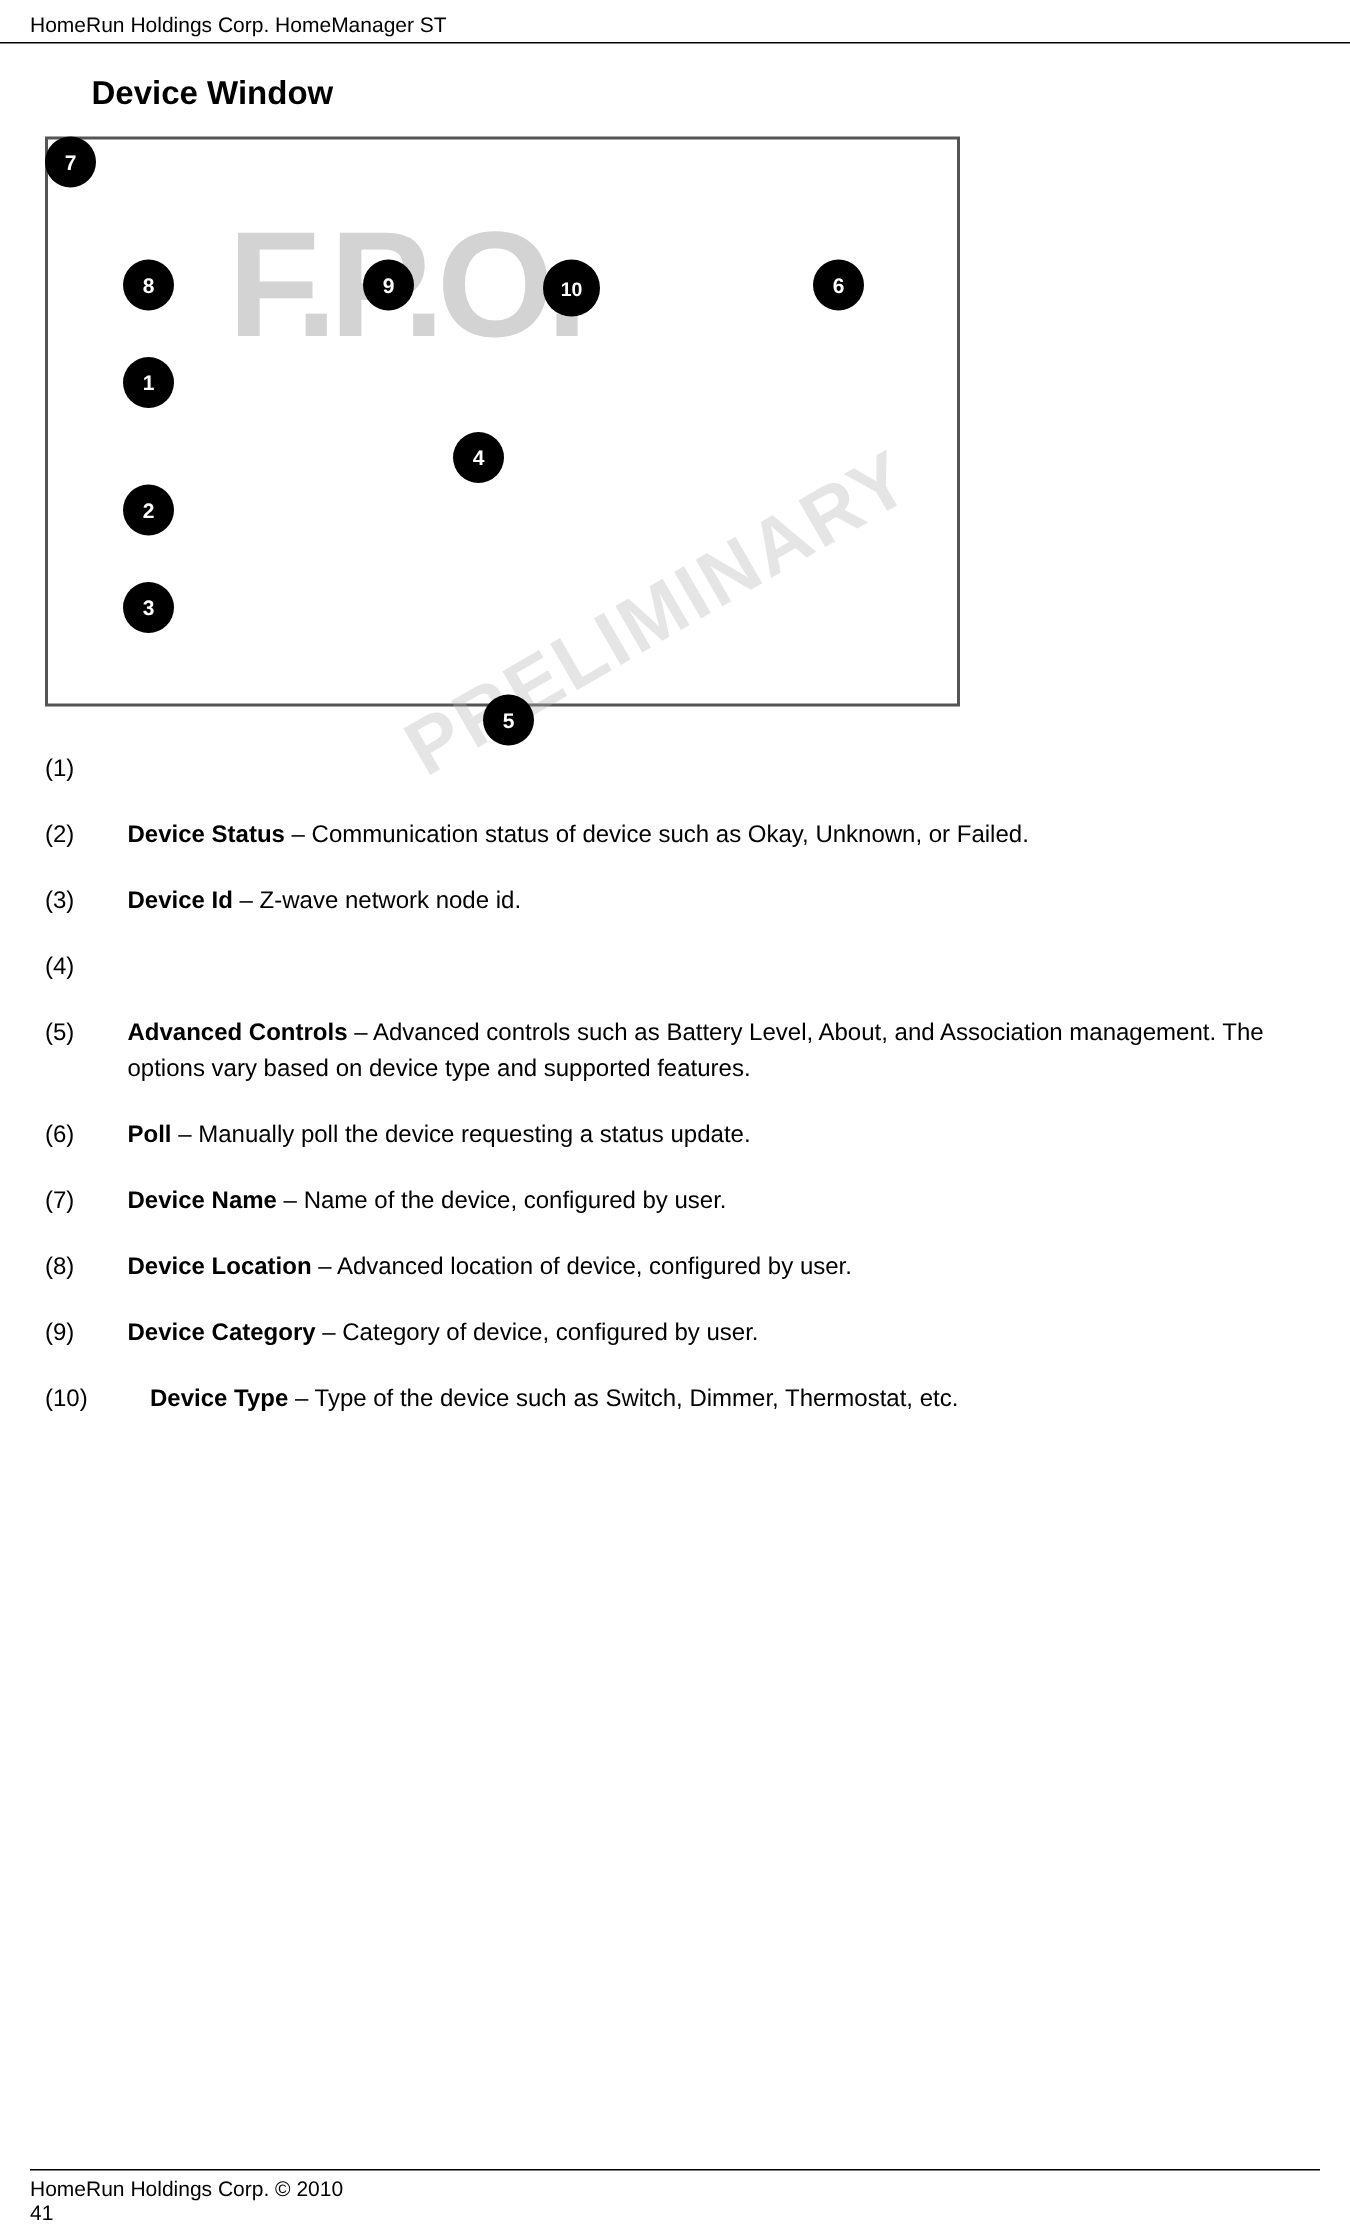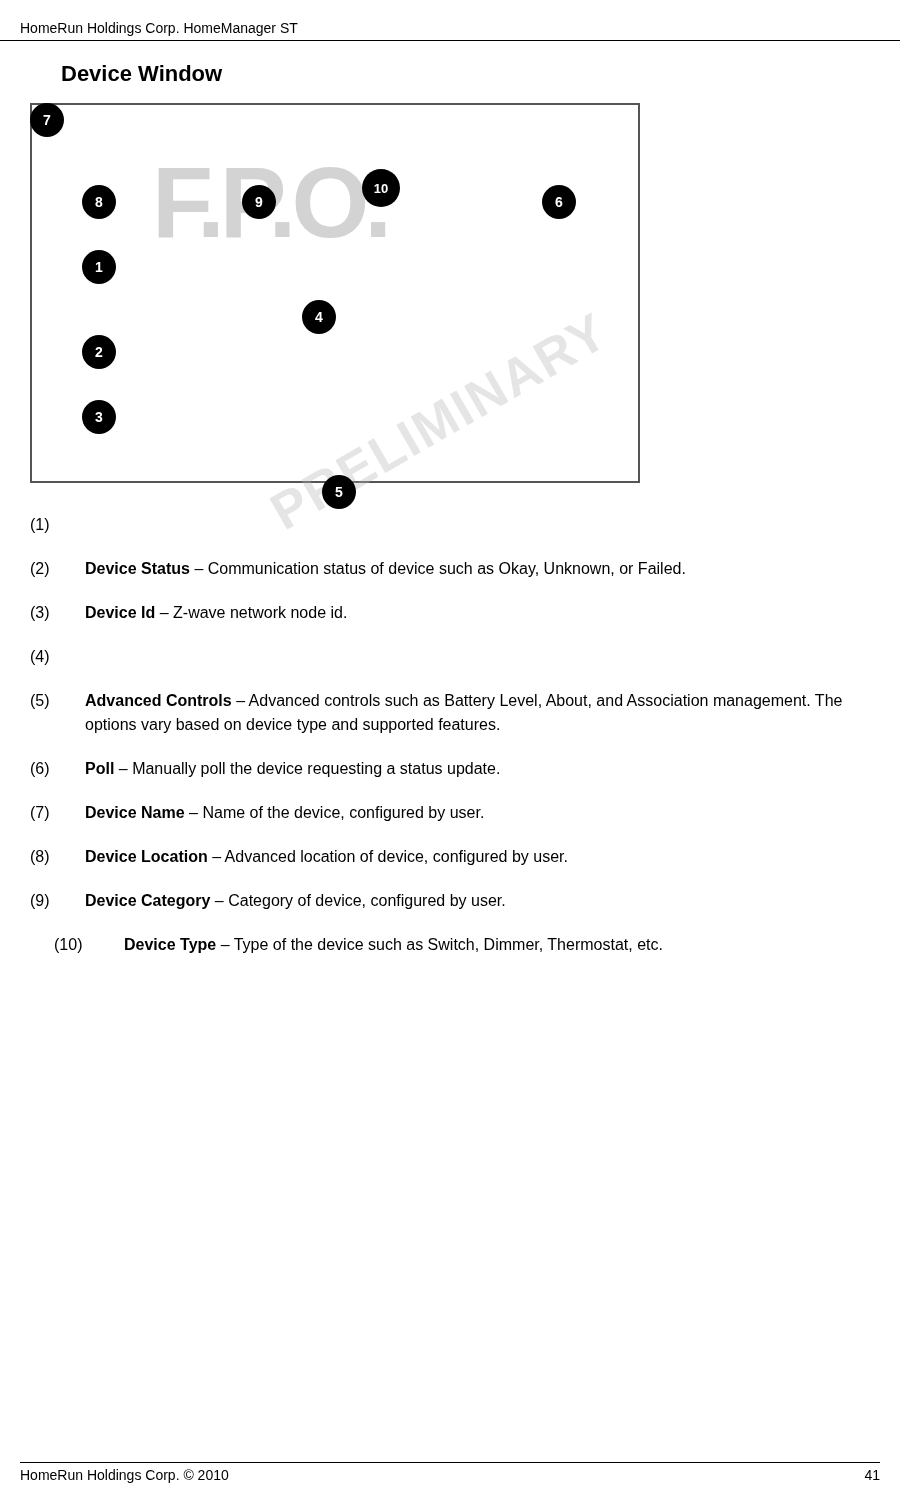--- a/index.html
+++ b/index.html
@@ -11,34 +11,34 @@
       color: #000;
       background: #fff;
       position: relative;
     }
 
     .page-header {
       padding: 8px 20px 4px 20px;
       border-bottom: 1px solid #000;
       font-size: 14px;
       font-family: Arial, sans-serif;
-      margin-top: 12px;
     }
 
     .page-footer {
       position: absolute;
       bottom: 10px;
       left: 20px;
       right: 20px;
       border-top: 1px solid #000;
       padding-top: 4px;
       font-size: 14px;
       font-family: Arial, sans-serif;
       display: flex;
       justify-content: space-between;
+      flex-direction: column;
     }
 
     .main-content {
       padding: 20px 30px 60px 30px;
     }
 
     .page-title {
       font-size: 22px;
       font-weight: bold;
       margin-bottom: 16px;
@@ -102,21 +102,21 @@
     }
 
     
     
     .circle-7 { top: -2px; left: -2px; }
     
     .circle-8 { top: 80px; left: 50px; }
     
     .circle-9 { top: 80px; left: 210px; }
     
-    .circle-10 { top: 64px; left: 330px; }
+    .circle-10 { top: 80px; left: 330px; }
     
     .circle-6 { top: 80px; left: 510px; }
     
     .circle-1 { top: 145px; left: 50px; }
     
     .circle-4 { top: 195px; left: 270px; }
     
     .circle-2 { top: 230px; left: 50px; }
     
     .circle-3 { top: 295px; left: 50px; }
@@ -146,21 +146,20 @@
       font-size: 16px;
       font-family: Arial, sans-serif;
     }
 
     .desc-item .desc-text strong {
       font-weight: bold;
     }
 
     .desc-item.item-10 .num {
       min-width: 70px;
-      margin-left: 24px;
     }
   </style>
 </head>
 <body>
 
 <div class="page-header">
   <span>HomeRun Holdings Corp. HomeManager ST</span>
 </div>
 
 <div class="main-content">

